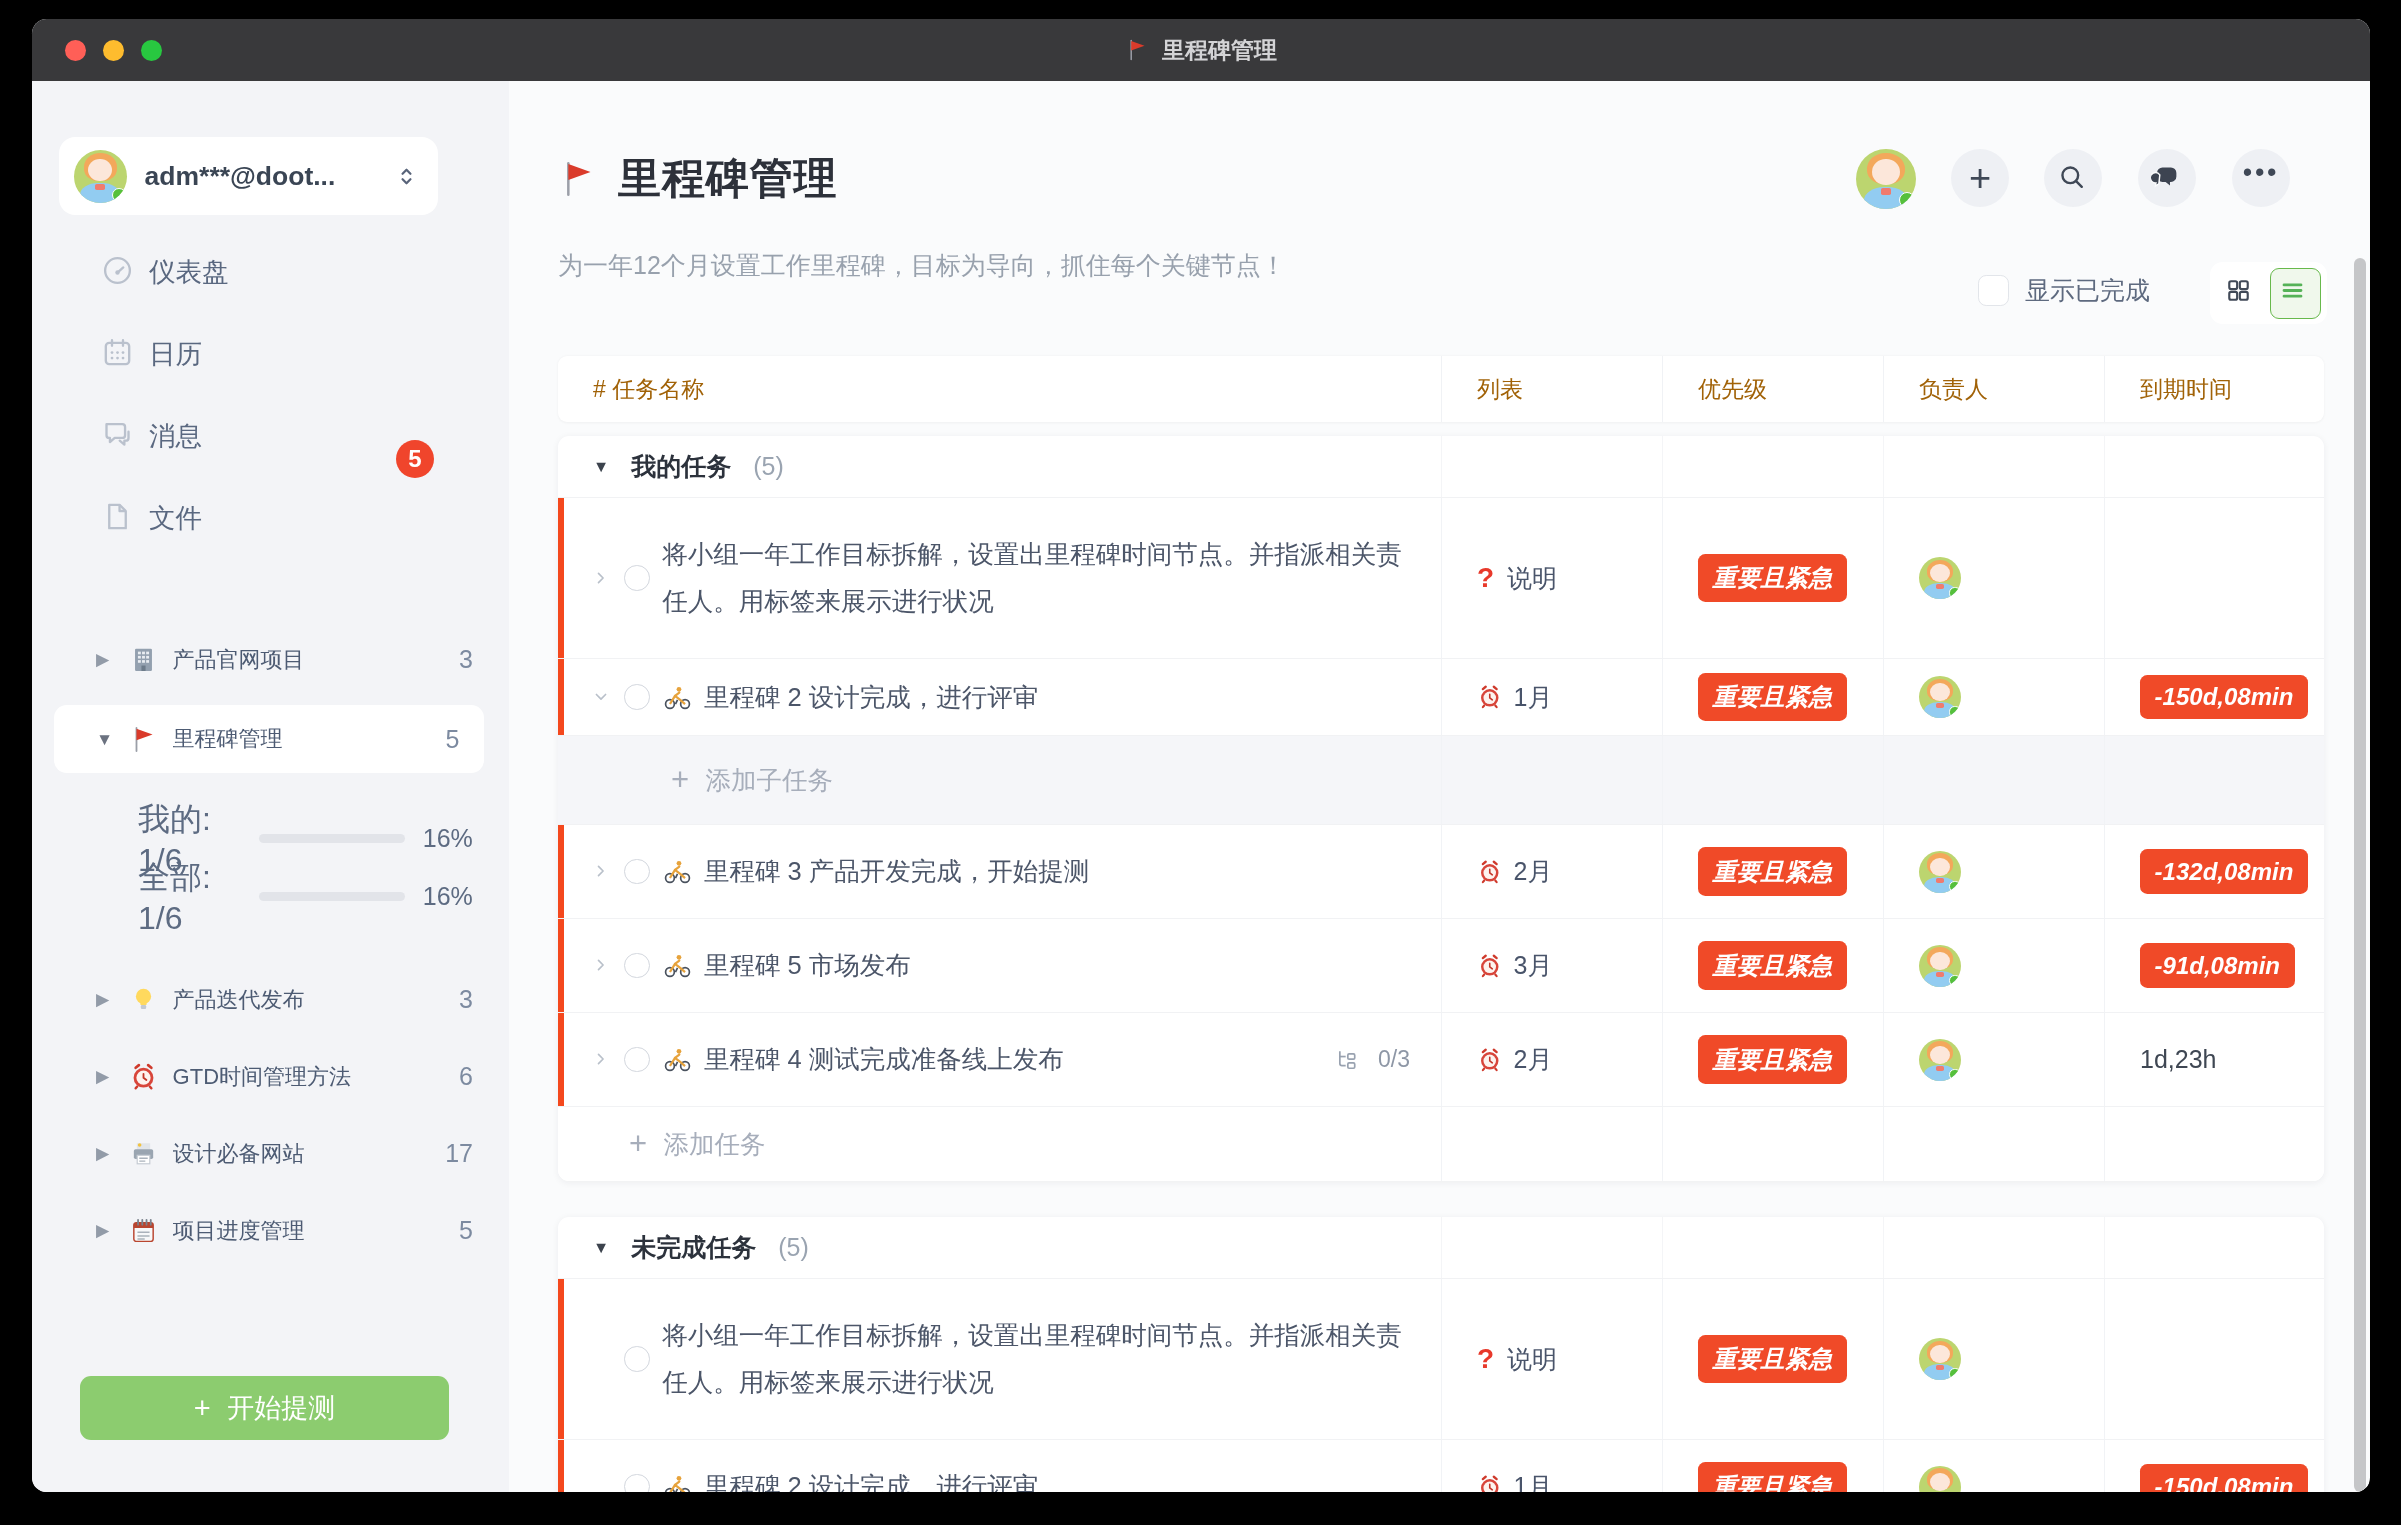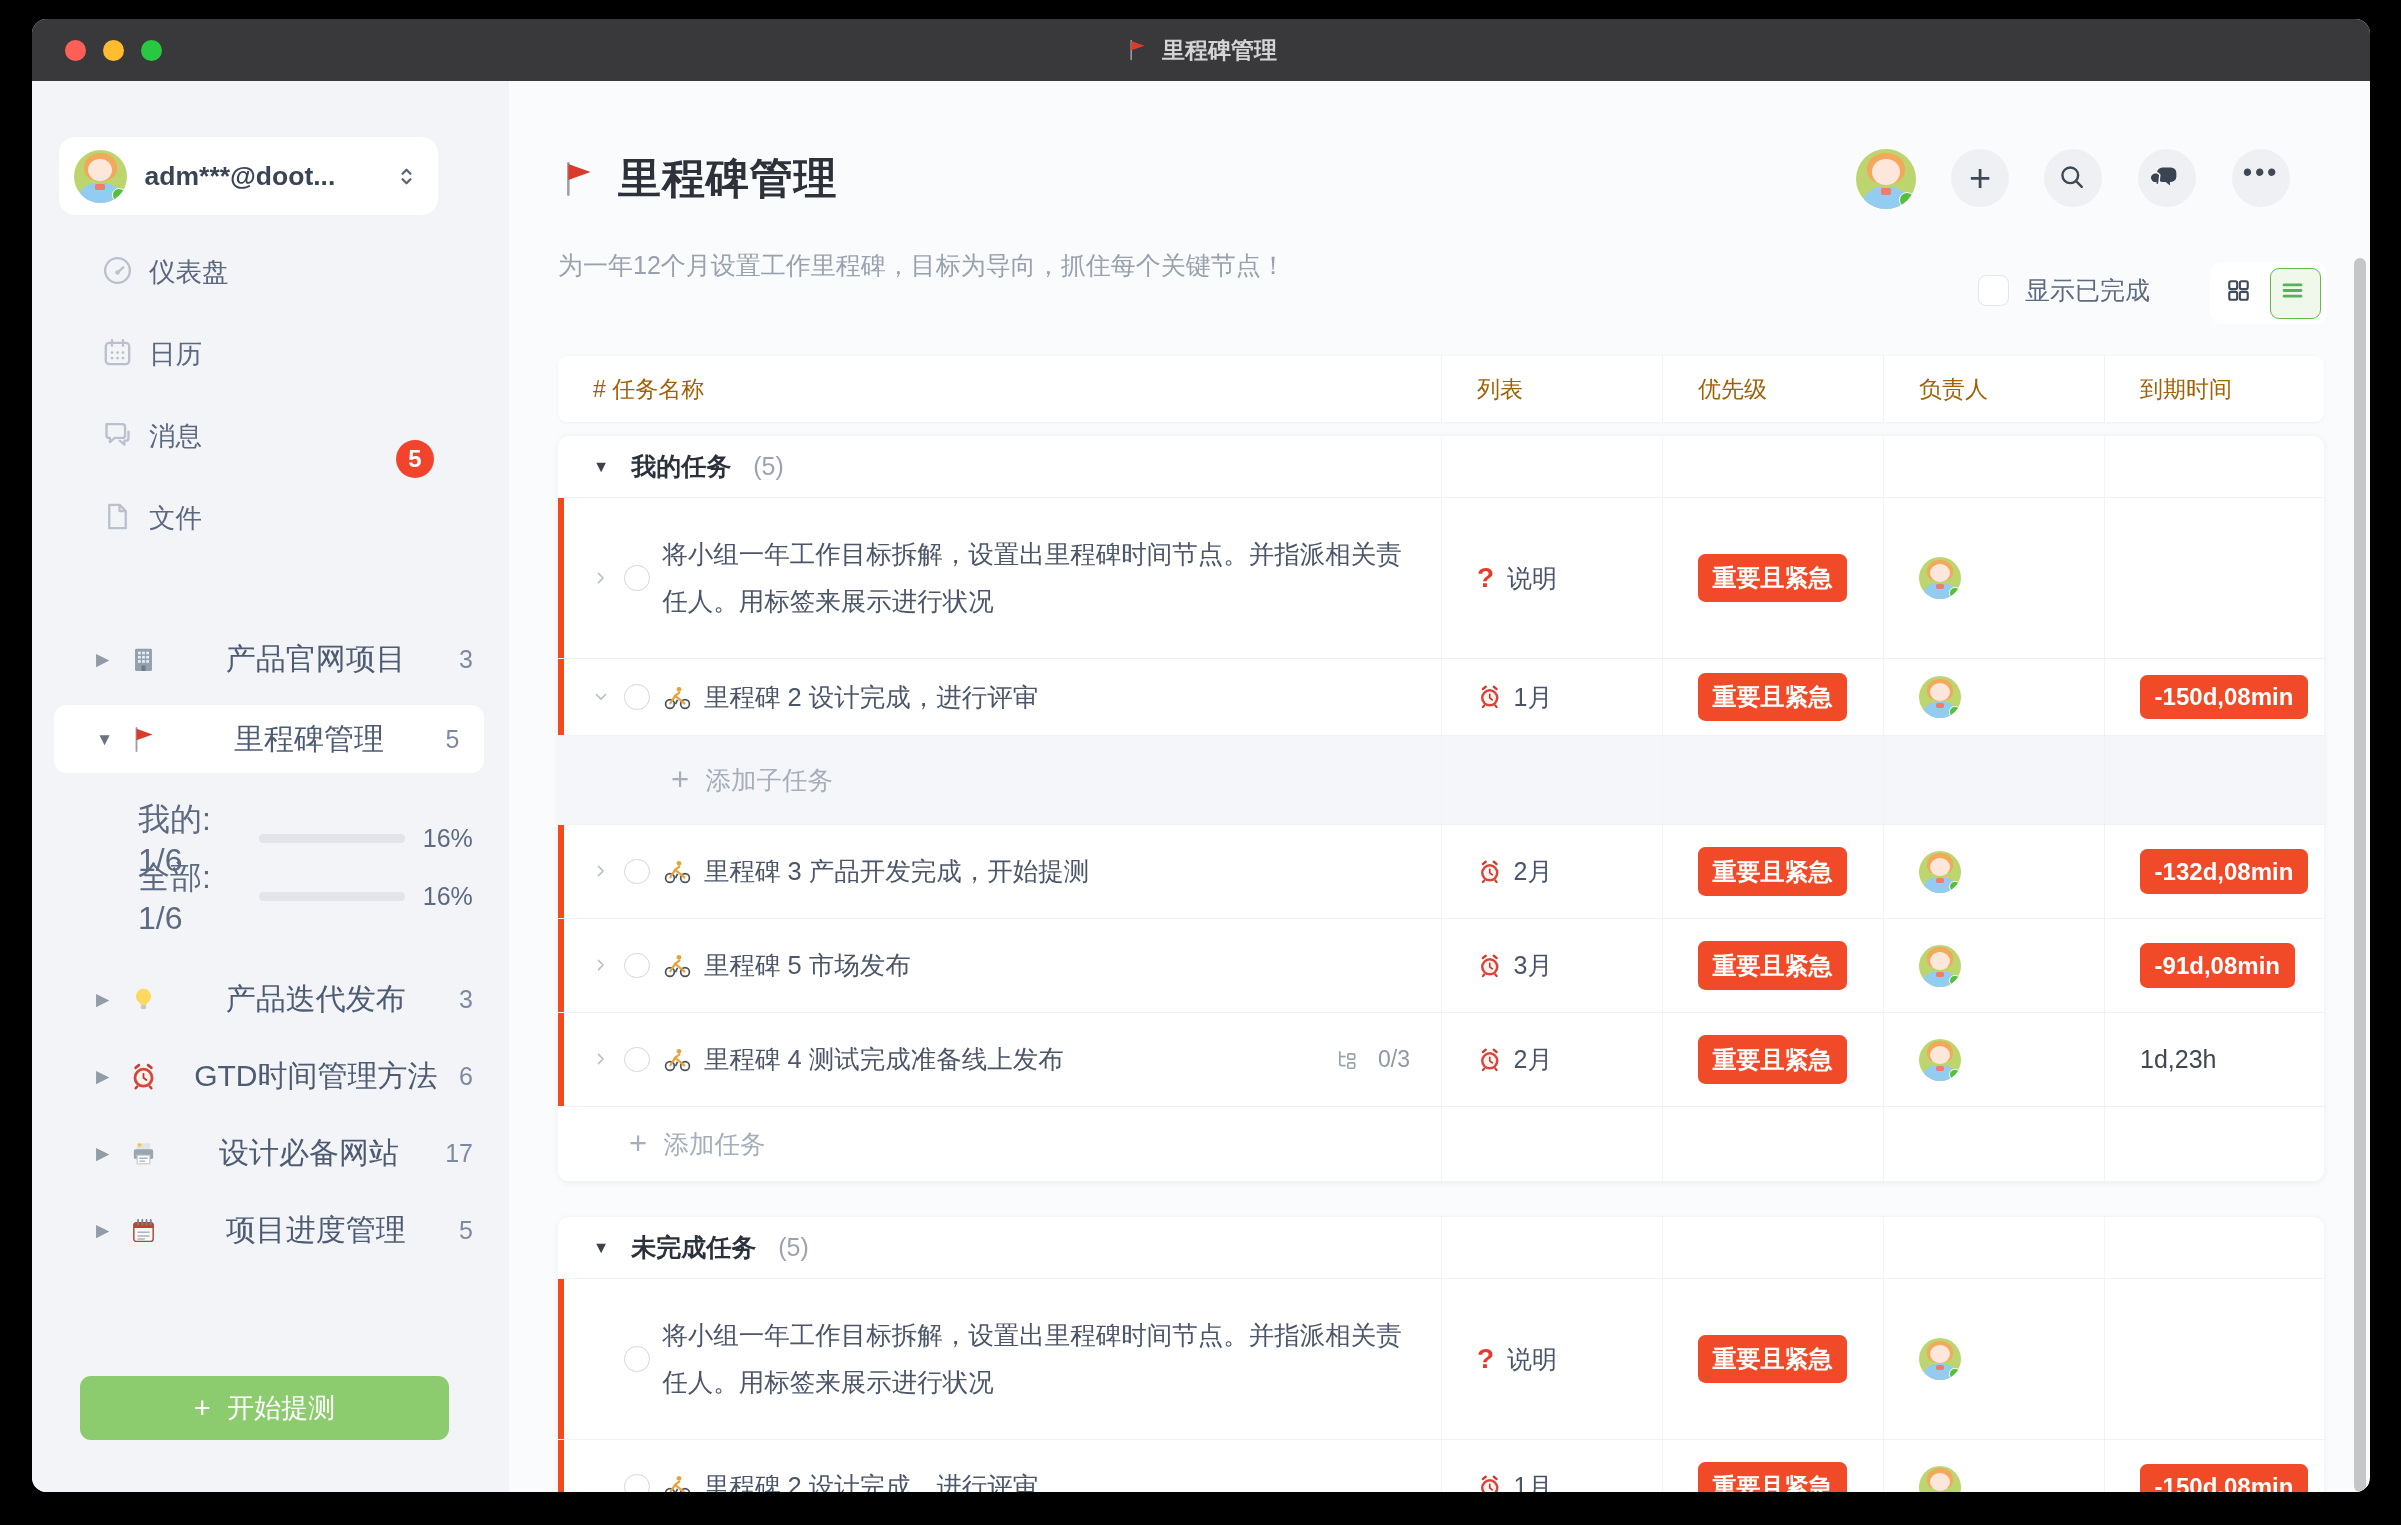--- a/index.html
+++ b/index.html
@@ -35,21 +35,21 @@
   .mi-icon svg,.p-icon svg,.tb-flag svg,.pt-flag svg,.mini-icon svg{width:100%;height:100%;display:block;}
   .mi-label{font-size:26.5px;color:#5a6880;}
   .mi-badge{position:absolute;right:75px;top:50%;transform:translateY(-50%);min-width:38px;height:38px;padding:0 9px;border-radius:19px;background:var(--c-msgbadge);color:#fff;font-size:24px;font-weight:700;display:flex;align-items:center;justify-content:center;}
   .projects{position:absolute;left:0;top:540px;width:100%;}
   .proj-item{height:77px;display:flex;align-items:center;padding:0 36px 0 64px;cursor:pointer;}
   .proj-item.selected{background:#fff;border-radius:12.8px;margin:7.3px 25.5px 0 22px;height:68px;padding:0 24px 0 42px;}
   .proj-item.after-gap{margin-top:36px;}
   .tri{width:24px;font-size:17.3px;color:#929ba8;flex:none;}
   .proj-item.selected .tri{color:#6b7280;}
   .p-icon{width:29px;height:29px;margin:0 14.6px 0 9px;flex:none;}
-  .p-label{font-size:30px;color:#4d5b73;flex:1;white-space:nowrap;overflow:hidden;text-align:center;}
+  .p-label{font-size:22px;color:#4d5b73;flex:1;white-space:nowrap;overflow:hidden;}
   .p-count{font-size:25px;color:#7c8aa0;}
   .progress-row{height:58px;display:flex;align-items:center;padding-left:106px;}
   .progress-row.first{margin-top:36px;}
   .pr-label{font-size:32px;color:#5d6b82;width:108px;flex:none;}
   .pr-bar{width:146px;height:9px;background:#e2e4e9;border-radius:4.6px;margin:0 18px 0 12.8px;overflow:hidden;flex:none;}
   .pr-fill{height:100%;background:var(--c-progress);border-radius:4.6px;}
   .pr-pct{font-size:25px;color:#5d6b82;}
   .new-btn{position:absolute;left:48px;top:1295px;width:369px;height:64px;background:var(--c-green);border:none;border-radius:11px;color:#fff;font-size:27px;display:flex;align-items:center;justify-content:center;gap:16.4px;cursor:pointer;}
   .new-btn .plus{font-size:29px;font-weight:400;}
   
@@ -95,21 +95,21 @@
   .chev.hidden{visibility:hidden;}
   .task-circle{width:25.5px;height:25.5px;border:1.8px solid #d3d7de;border-radius:50%;flex:none;cursor:pointer;background:#fff;}
   .mini-icon{width:27px;height:27px;flex:none;margin-left:14.6px;}
   .t-title{margin-left:12.8px;font-size:25.5px;color:#4c5669;line-height:47px;}
   .subcount{margin-left:auto;display:flex;align-items:center;gap:7.3px;color:#8e97a6;font-size:23px;flex:none;}
   .subcount svg{width:24px;height:24px;}
   .qmark{font-size:28px;font-weight:800;color:#e8392b;margin-right:12.8px;}
   .li-icon{width:25.5px;height:25.5px;margin-right:11px;flex:none;}
   .li-icon svg{width:100%;height:100%;display:block;}
   .li-text{font-size:25px;color:#49546a;}
-  .badge{background:var(--c-badge);color:#fff;font-size:24px;font-weight:700;padding:8.2px 14.6px;border-radius:7.3px;white-space:nowrap;}
+  .badge{background:var(--c-badge);color:#fff;font-size:24px;font-weight:700;padding:8.2px 14.6px;border-radius:7.3px;white-space:nowrap;font-style:italic;}
   .due-text{font-size:25px;color:#3f4753;}
   .trow.addrow{background:#fff;}
   .trow.addrow .ac{display:flex;align-items:center;gap:16.4px;color:#a7aebb;cursor:pointer;}
   .trow.add-sub{height:89px;background:#f5f6f9;}
   .trow.add-sub .ac{padding-left:113px;}
   .trow.add-top{height:75px;}
   .trow.add-top .ac{padding-left:71px;}
   .ac .plus{font-size:31px;font-weight:300;}
   .ac .alabel{font-size:25.5px;text-align:center;}
   .scrollbar{position:absolute;left:1845px;top:177px;width:12px;height:1234px;background:#c5c6c8;border-radius:6.4px;cursor:pointer;}

